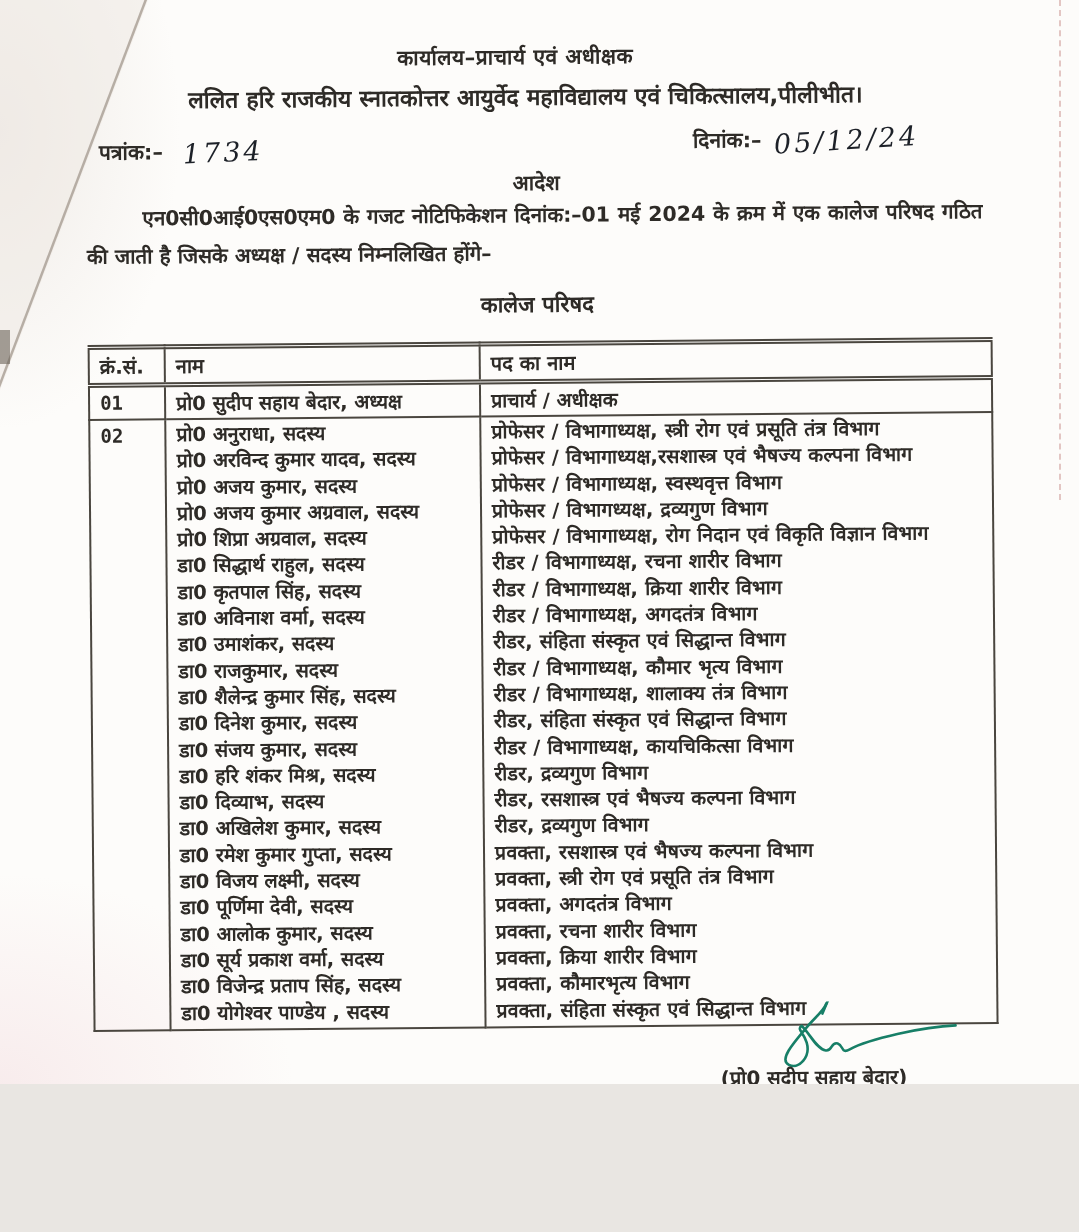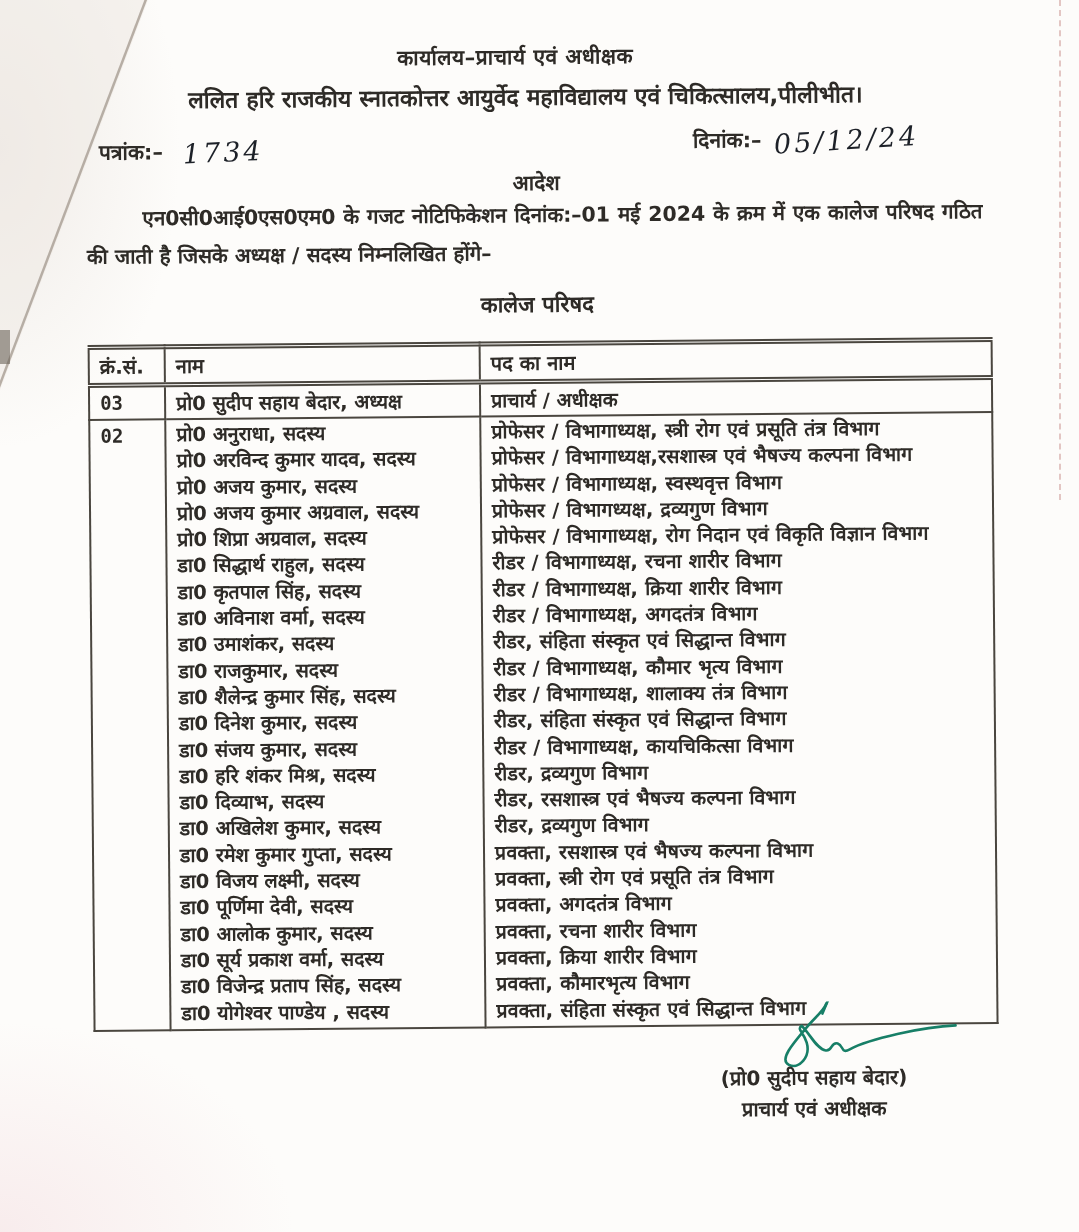--- a/index.html
+++ b/index.html
@@ -2,21 +2,21 @@
 <html lang="hi"><head>
 <meta charset="utf-8">
 <style>
   html,body{margin:0;padding:0;}
   body{
     width:1079px;height:1232px;
     background:#e9e6e2;
     font-family:"DejaVu Sans","Liberation Sans",sans-serif;
   }
   .page{
-    position:relative;width:1079px;height:1232px;overflow:hidden;
+    position:relative;width:1079px;height:1084px;overflow:hidden;
     background:
       radial-gradient(ellipse 420px 300px at 0% 100%, rgba(236,199,205,0.30), rgba(236,199,205,0) 70%),
       radial-gradient(ellipse 300px 500px at 0% 12%, rgba(216,206,197,0.35), rgba(216,206,197,0) 60%),
       #fdfcfa;
     color:#2e2b27;
   }
   
   .corner-fold{position:absolute;left:0;top:0;width:200px;height:420px;pointer-events:none;}
   .edge-dashes{
     position:absolute;right:18px;top:0;height:500px;width:0;
@@ -112,21 +112,21 @@
         </colgroup>
       <thead>
         <tr>
           <th>क्रं.सं.</th>
           <th>नाम</th>
           <th>पद का नाम</th>
         </tr>
       </thead>
       <tbody>
         <tr class="row-chair">
-          <td class="sno">03</td>
+          <td class="sno">01</td>
           <td>प्रो0 सुदीप सहाय बेदार, अध्यक्ष</td>
           <td class="des-cell">प्राचार्य / अधीक्षक</td>
         </tr>
         <tr>
           <td class="sno">02</td>
           <td>
               <div class="mline">प्रो0 अनुराधा, सदस्य</div>
               <div class="mline">प्रो0 अरविन्द कुमार यादव, सदस्य</div>
               <div class="mline">प्रो0 अजय कुमार, सदस्य</div>
               <div class="mline">प्रो0 अजय कुमार अग्रवाल, सदस्य</div>

